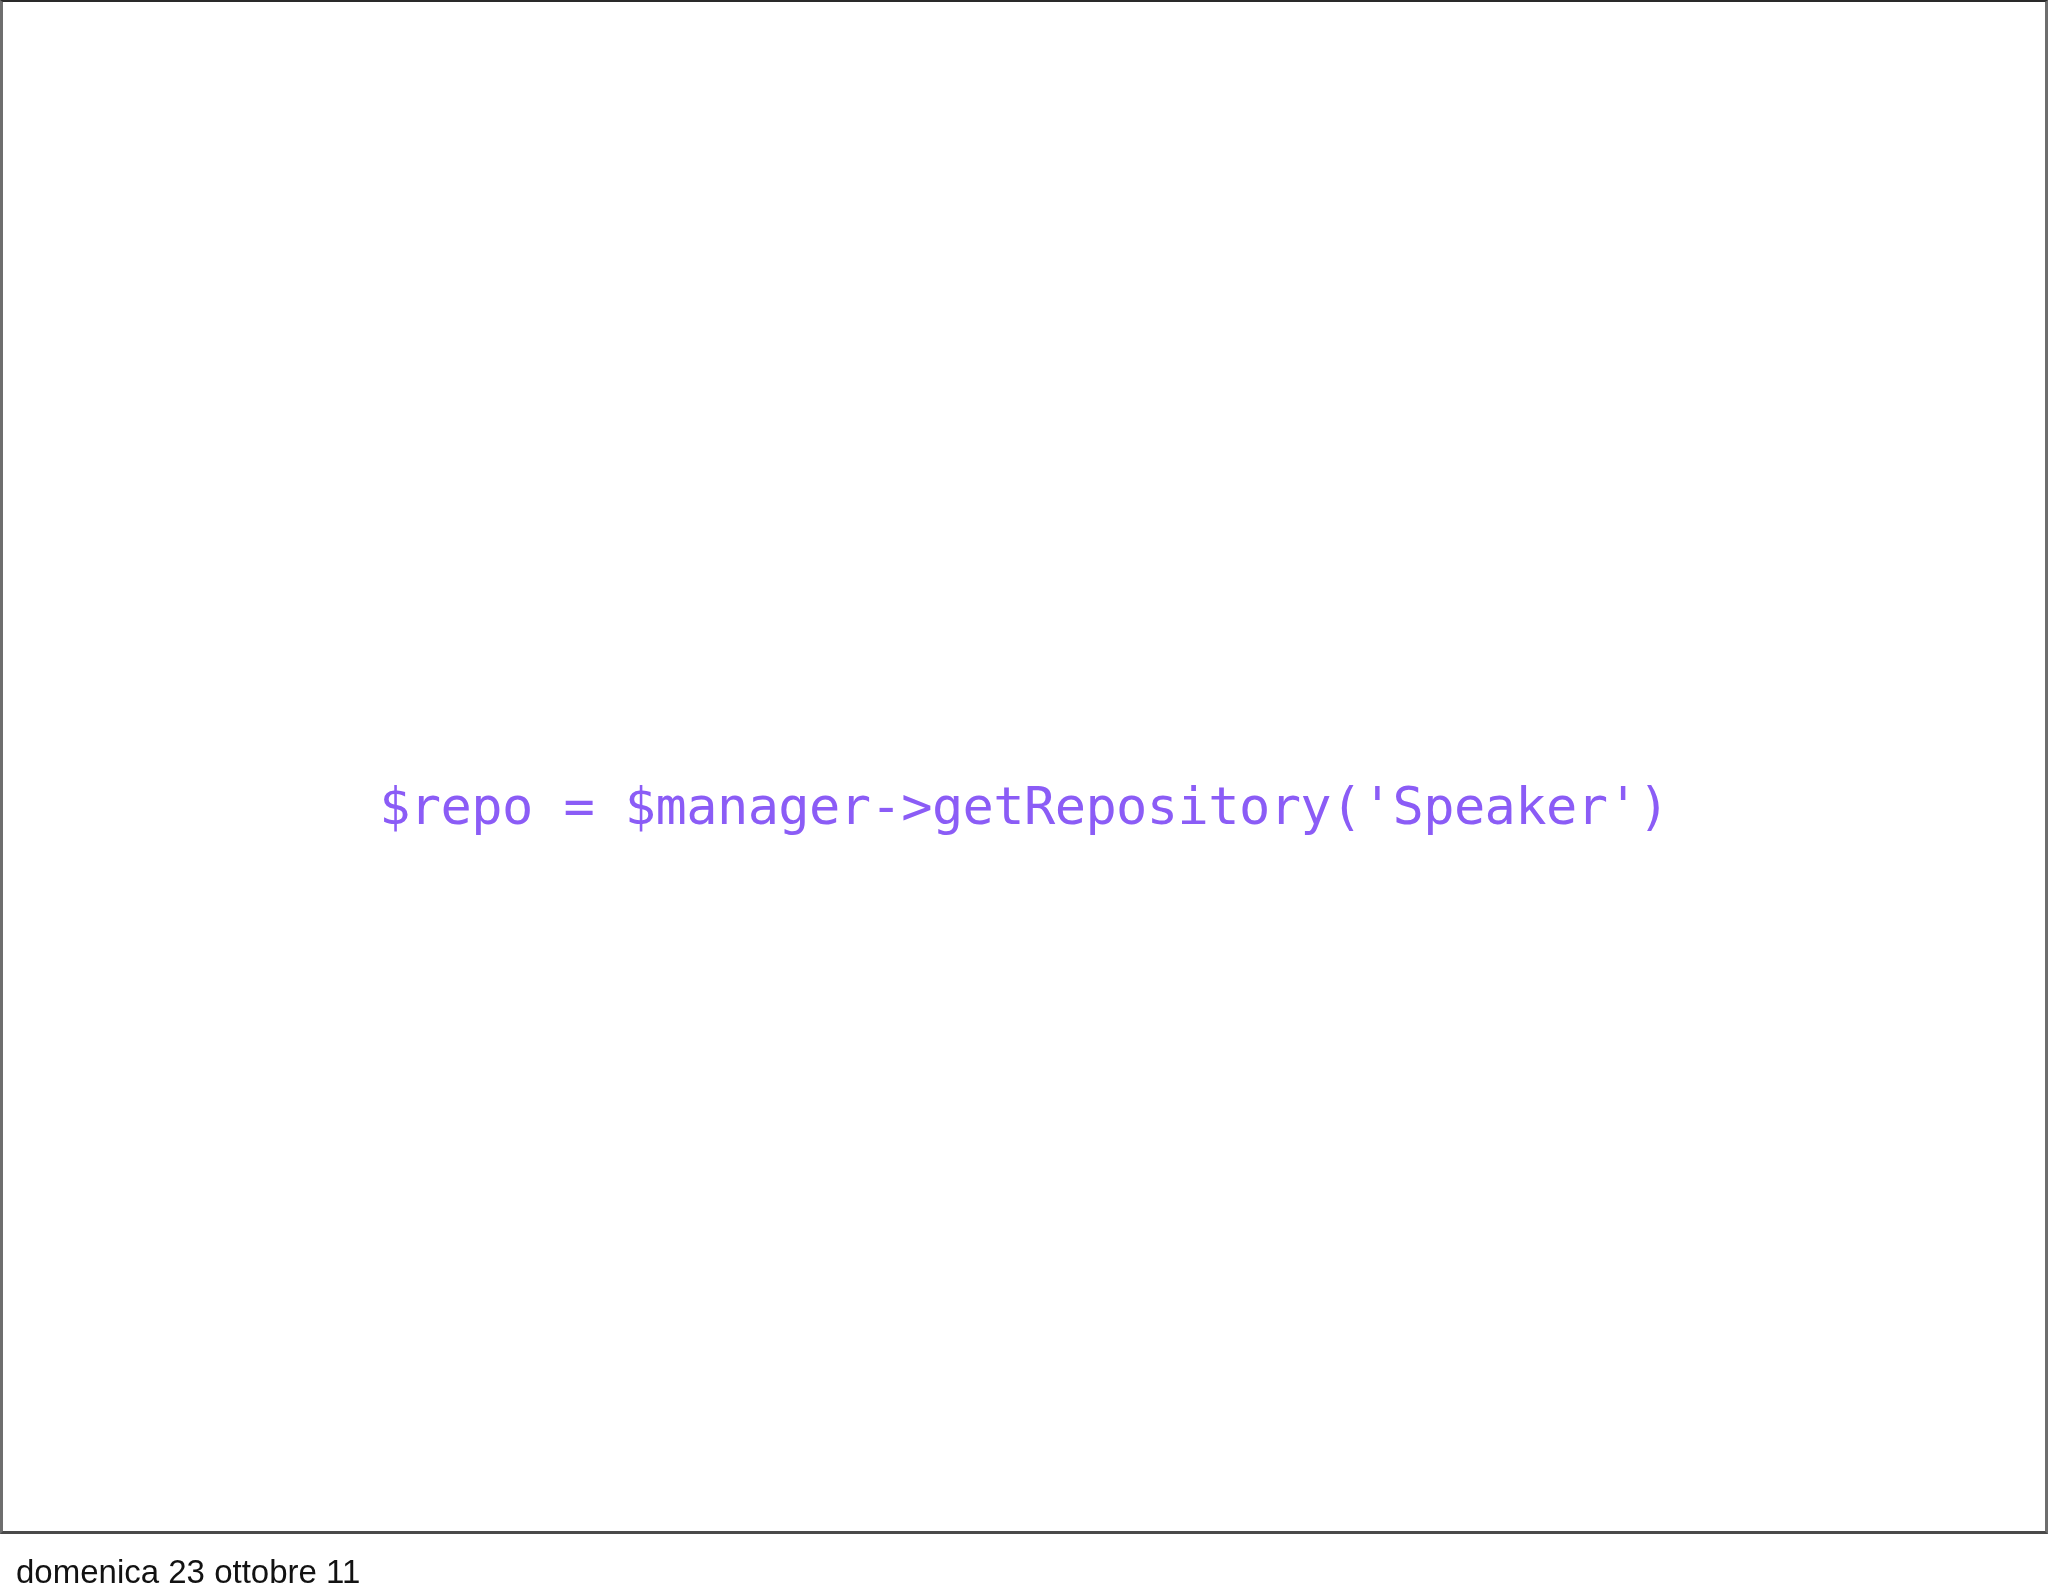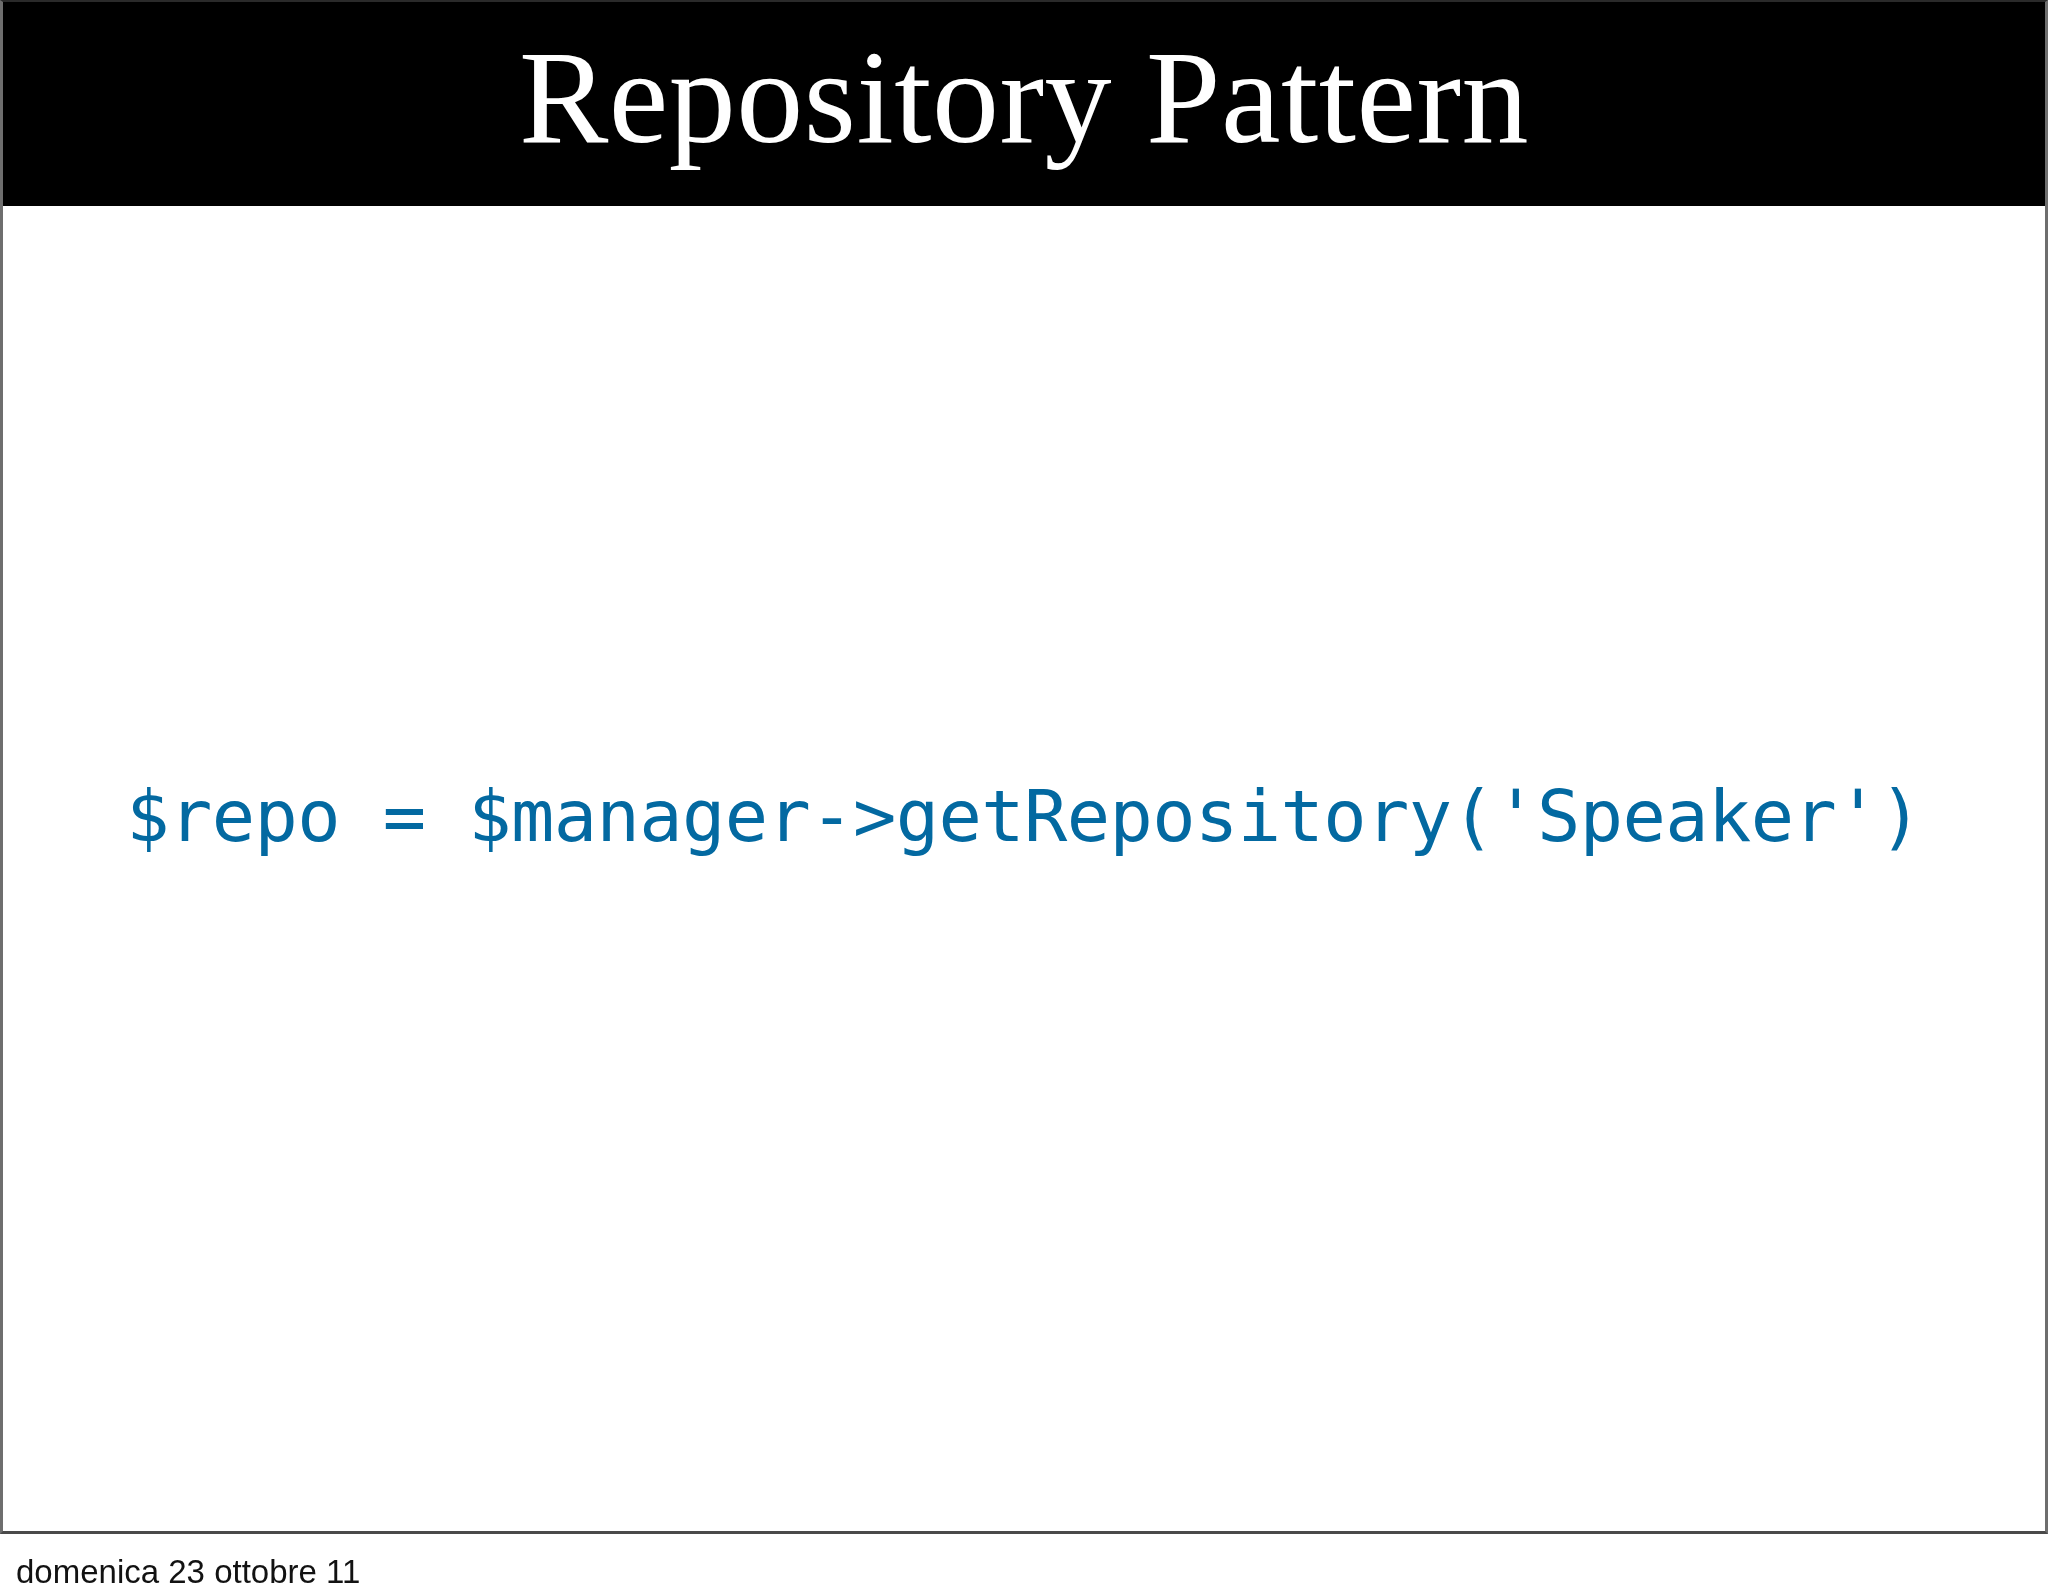--- a/index.html
+++ b/index.html
@@ -75,23 +75,23 @@
     width: 2042px;
     text-align: center;
     padding-top: 0;
   }
 
   #code-text {
     position: absolute;
     left: 50%;
     top: 572px;
     transform: translate(-50%, 0);
-    color: #0369a1;
+    color: #8b5cf6;
     font-family: "DejaVu Sans Mono", "Liberation Mono", monospace;
-    font-size: 72px;
+    font-size: 52px;
     font-weight: normal;
     line-height: 1;
     white-space: pre;
     letter-spacing: -0.6px;
   }
 
   
   #footer {
     position: absolute;
     left: 0;
@@ -113,23 +113,20 @@
     margin-top: 10px;
   }
 </style>
 </head>
 <body>
 
 <div id="screen">
 
   <div id="slide">
 
-    <div id="title-banner">
-      <div id="slide-title">Repository Pattern</div>
-    </div>
 
     <div id="slide-body">
       <div id="code-line">
         <div id="code-text">$repo = $manager-&gt;getRepository('Speaker')</div>
       </div>
     </div>
 
   </div>
 
   <div id="footer">

